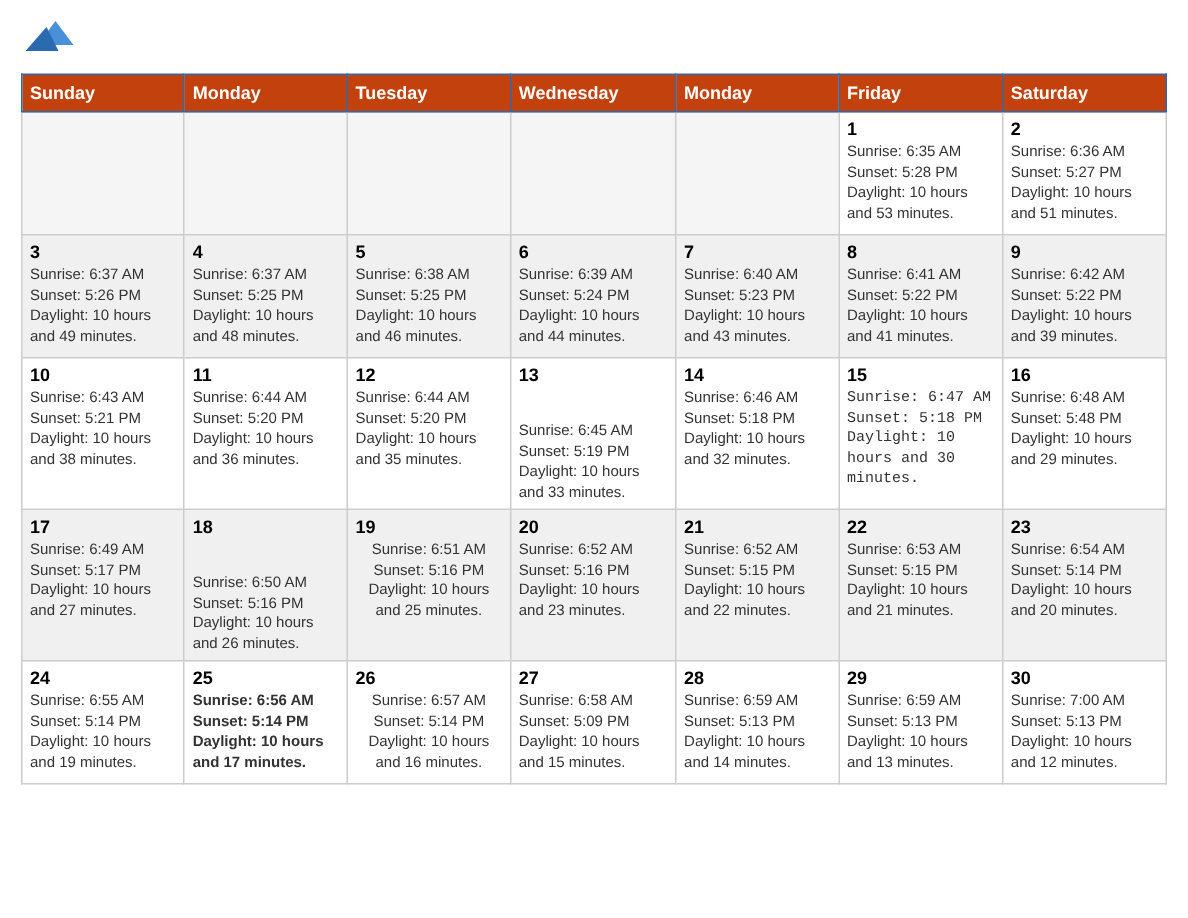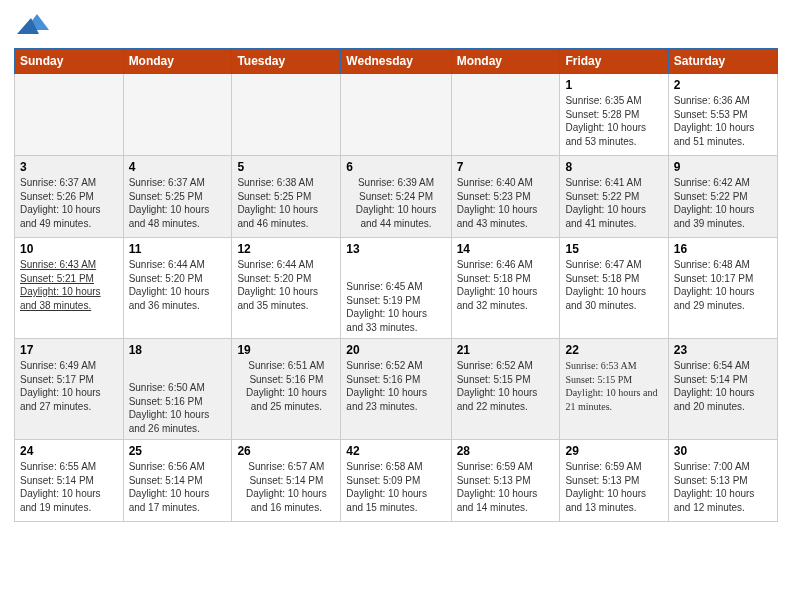--- a/index.html
+++ b/index.html
@@ -127,21 +127,21 @@
           <td class="empty"></td>
           <td>
             <div class="day-number">1</div>
             <div class="day-info" style="white-space: pre-line;">Sunrise: 6:35 AM
 Sunset: 5:28 PM
 Daylight: 10 hours and 53 minutes.</div>
           </td>
           <td>
             <div class="day-number">2</div>
             <div class="day-info" style="white-space: pre-line;">Sunrise: 6:36 AM
-Sunset: 5:53 PM
+Sunset: 5:27 PM
 Daylight: 10 hours and 51 minutes.</div>
           </td>
         </tr>
         <tr class="row-shaded">
           <td>
             <div class="day-number">3</div>
             <div class="day-info" style="white-space: pre-line;">Sunrise: 6:37 AM
 Sunset: 5:26 PM
 Daylight: 10 hours and 49 minutes.</div>
           </td>
@@ -152,21 +152,21 @@
 Daylight: 10 hours and 48 minutes.</div>
           </td>
           <td>
             <div class="day-number">5</div>
             <div class="day-info" style="white-space: pre-line;">Sunrise: 6:38 AM
 Sunset: 5:25 PM
 Daylight: 10 hours and 46 minutes.</div>
           </td>
           <td>
             <div class="day-number">6</div>
-            <div class="day-info" style="white-space: pre-line; text-align: center;">Sunrise: 6:39 AM
+            <div class="day-info" style="white-space: pre-line;">Sunrise: 6:39 AM
 Sunset: 5:24 PM
 Daylight: 10 hours and 44 minutes.</div>
           </td>
           <td>
             <div class="day-number">7</div>
             <div class="day-info" style="white-space: pre-line;">Sunrise: 6:40 AM
 Sunset: 5:23 PM
 Daylight: 10 hours and 43 minutes.</div>
           </td>
           <td>
@@ -178,21 +178,21 @@
           <td>
             <div class="day-number">9</div>
             <div class="day-info" style="white-space: pre-line;">Sunrise: 6:42 AM
 Sunset: 5:22 PM
 Daylight: 10 hours and 39 minutes.</div>
           </td>
         </tr>
         <tr>
           <td>
             <div class="day-number">10</div>
-            <div class="day-info" style="white-space: pre-line; text-decoration: underline;">Sunrise: 6:43 AM
+            <div class="day-info" style="white-space: pre-line;">Sunrise: 6:43 AM
 Sunset: 5:21 PM
 Daylight: 10 hours and 38 minutes.</div>
           </td>
           <td>
             <div class="day-number">11</div>
             <div class="day-info" style="white-space: pre-line;">Sunrise: 6:44 AM
 Sunset: 5:20 PM
 Daylight: 10 hours and 36 minutes.</div>
           </td>
           <td>
@@ -208,28 +208,28 @@
 Daylight: 10 hours and 33 minutes.</div>
           </td>
           <td>
             <div class="day-number">14</div>
             <div class="day-info" style="white-space: pre-line;">Sunrise: 6:46 AM
 Sunset: 5:18 PM
 Daylight: 10 hours and 32 minutes.</div>
           </td>
           <td>
             <div class="day-number">15</div>
-            <div class="day-info" style="white-space: pre-line;">Sunrise: 6:47 AM
+            <div class="day-info" style="white-space: pre-line; font-family: Liberation Mono, monospace;">Sunrise: 6:47 AM
 Sunset: 5:18 PM
 Daylight: 10 hours and 30 minutes.</div>
           </td>
           <td>
             <div class="day-number">16</div>
             <div class="day-info" style="white-space: pre-line;">Sunrise: 6:48 AM
-Sunset: 10:17 PM
+Sunset: 5:48 PM
 Daylight: 10 hours and 29 minutes.</div>
           </td>
         </tr>
         <tr class="row-shaded">
           <td>
             <div class="day-number">17</div>
             <div class="day-info" style="white-space: pre-line;">Sunrise: 6:49 AM
 Sunset: 5:17 PM
 Daylight: 10 hours and 27 minutes.</div>
           </td>
@@ -252,52 +252,52 @@
 Daylight: 10 hours and 23 minutes.</div>
           </td>
           <td>
             <div class="day-number">21</div>
             <div class="day-info" style="white-space: pre-line;">Sunrise: 6:52 AM
 Sunset: 5:15 PM
 Daylight: 10 hours and 22 minutes.</div>
           </td>
           <td>
             <div class="day-number">22</div>
-            <div class="day-info" style="white-space: pre-line; font-family: Liberation Serif, serif;">Sunrise: 6:53 AM
+            <div class="day-info" style="white-space: pre-line;">Sunrise: 6:53 AM
 Sunset: 5:15 PM
 Daylight: 10 hours and 21 minutes.</div>
           </td>
           <td>
             <div class="day-number">23</div>
             <div class="day-info" style="white-space: pre-line;">Sunrise: 6:54 AM
 Sunset: 5:14 PM
 Daylight: 10 hours and 20 minutes.</div>
           </td>
         </tr>
         <tr>
           <td>
             <div class="day-number">24</div>
             <div class="day-info" style="white-space: pre-line;">Sunrise: 6:55 AM
 Sunset: 5:14 PM
 Daylight: 10 hours and 19 minutes.</div>
           </td>
           <td>
             <div class="day-number">25</div>
-            <div class="day-info" style="white-space: pre-line;">Sunrise: 6:56 AM
+            <div class="day-info" style="white-space: pre-line; font-weight: bold;">Sunrise: 6:56 AM
 Sunset: 5:14 PM
 Daylight: 10 hours and 17 minutes.</div>
           </td>
           <td>
             <div class="day-number">26</div>
             <div class="day-info" style="white-space: pre-line; text-align: center;">Sunrise: 6:57 AM
 Sunset: 5:14 PM
 Daylight: 10 hours and 16 minutes.</div>
           </td>
           <td>
-            <div class="day-number">42</div>
+            <div class="day-number">27</div>
             <div class="day-info" style="white-space: pre-line;">Sunrise: 6:58 AM
 Sunset: 5:09 PM
 Daylight: 10 hours and 15 minutes.</div>
           </td>
           <td>
             <div class="day-number">28</div>
             <div class="day-info" style="white-space: pre-line;">Sunrise: 6:59 AM
 Sunset: 5:13 PM
 Daylight: 10 hours and 14 minutes.</div>
           </td>

